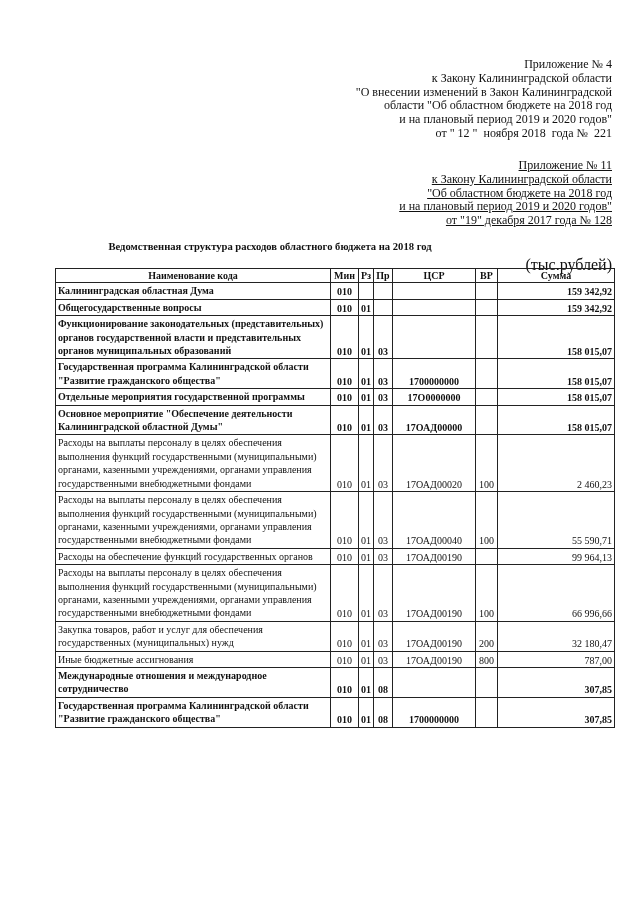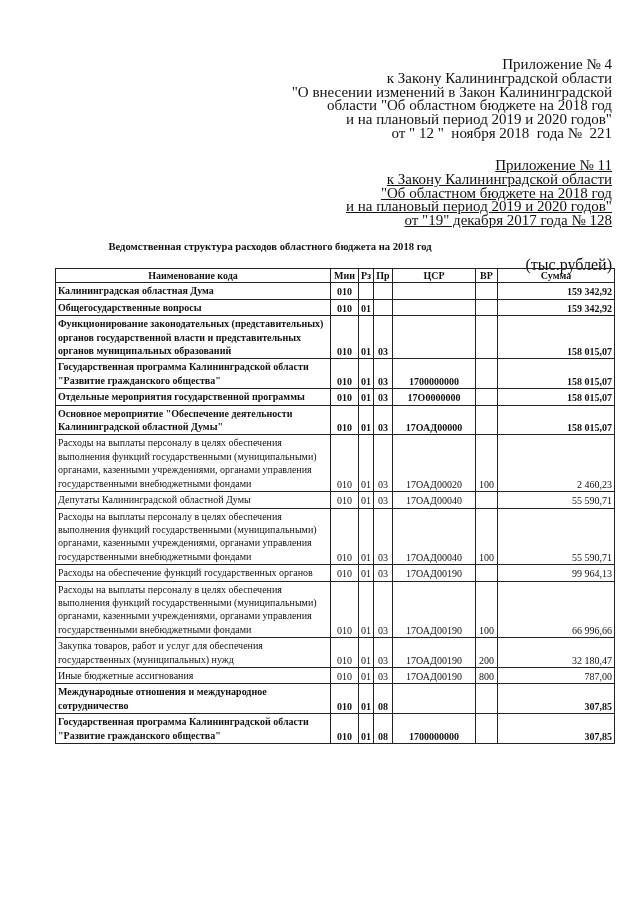--- a/index.html
+++ b/index.html
@@ -1,18 +1,18 @@
 <!DOCTYPE html>
 <html><head>
 <meta charset="utf-8">
 <style>
   html, body { margin: 0; padding: 0; background: #ffffff; }
   body { width: 640px; height: 905px; position: relative; overflow: hidden;
          font-family: "Liberation Serif", "DejaVu Serif", serif; color: #111; }
-  .hdr { position: absolute; right: 28px; text-align: right; font-size: 15px; line-height: 13.8px; }
+  .hdr { position: absolute; right: 28px; text-align: right; font-size: 12px; line-height: 13.8px; }
   .hdr div { white-space: pre; }
   #hdr1 { top: 58px; }
   #hdr2 { top: 159px; text-decoration: underline; }
   .title { position: absolute; top: 241px; left: 0; width: 540px; text-align: center;
            font-weight: bold; font-size: 10.6px; }
   .unit { position: absolute; top: 256px; right: 28px; font-size: 16px; }
   table { position: absolute; top: 268px; left: 55px; width: 559px; border-collapse: collapse;
           table-layout: fixed; font-size: 10px; }
   td, th { border: 1px solid #222; padding: 0 2px; vertical-align: bottom; line-height: 13.4px; }
   th { font-weight: bold; text-align: center; height: 13px; }
@@ -125,29 +125,20 @@
       <tr>
         <td class="name">Расходы на выплаты персоналу в целях обеспечения выполнения функций государственными (муниципальными) органами, казенными учреждениями, органами управления государственными внебюджетными фондами</td>
         <td class="c">010</td>
         <td class="c">01</td>
         <td class="c">03</td>
         <td class="c">17ОАД00020</td>
         <td class="c">100</td>
         <td class="r">2 460,23</td>
       </tr>
       <tr>
-        <td class="name">Депутаты Калининградской областной Думы</td>
-        <td class="c">010</td>
-        <td class="c">01</td>
-        <td class="c">03</td>
-        <td class="c">17ОАД00040</td>
-        <td class="c"></td>
-        <td class="r">55 590,71</td>
-      </tr>
-      <tr>
         <td class="name">Расходы на выплаты персоналу в целях обеспечения выполнения функций государственными (муниципальными) органами, казенными учреждениями, органами управления государственными внебюджетными фондами</td>
         <td class="c">010</td>
         <td class="c">01</td>
         <td class="c">03</td>
         <td class="c">17ОАД00040</td>
         <td class="c">100</td>
         <td class="r">55 590,71</td>
       </tr>
       <tr>
         <td class="name">Расходы на обеспечение функций государственных органов</td>

